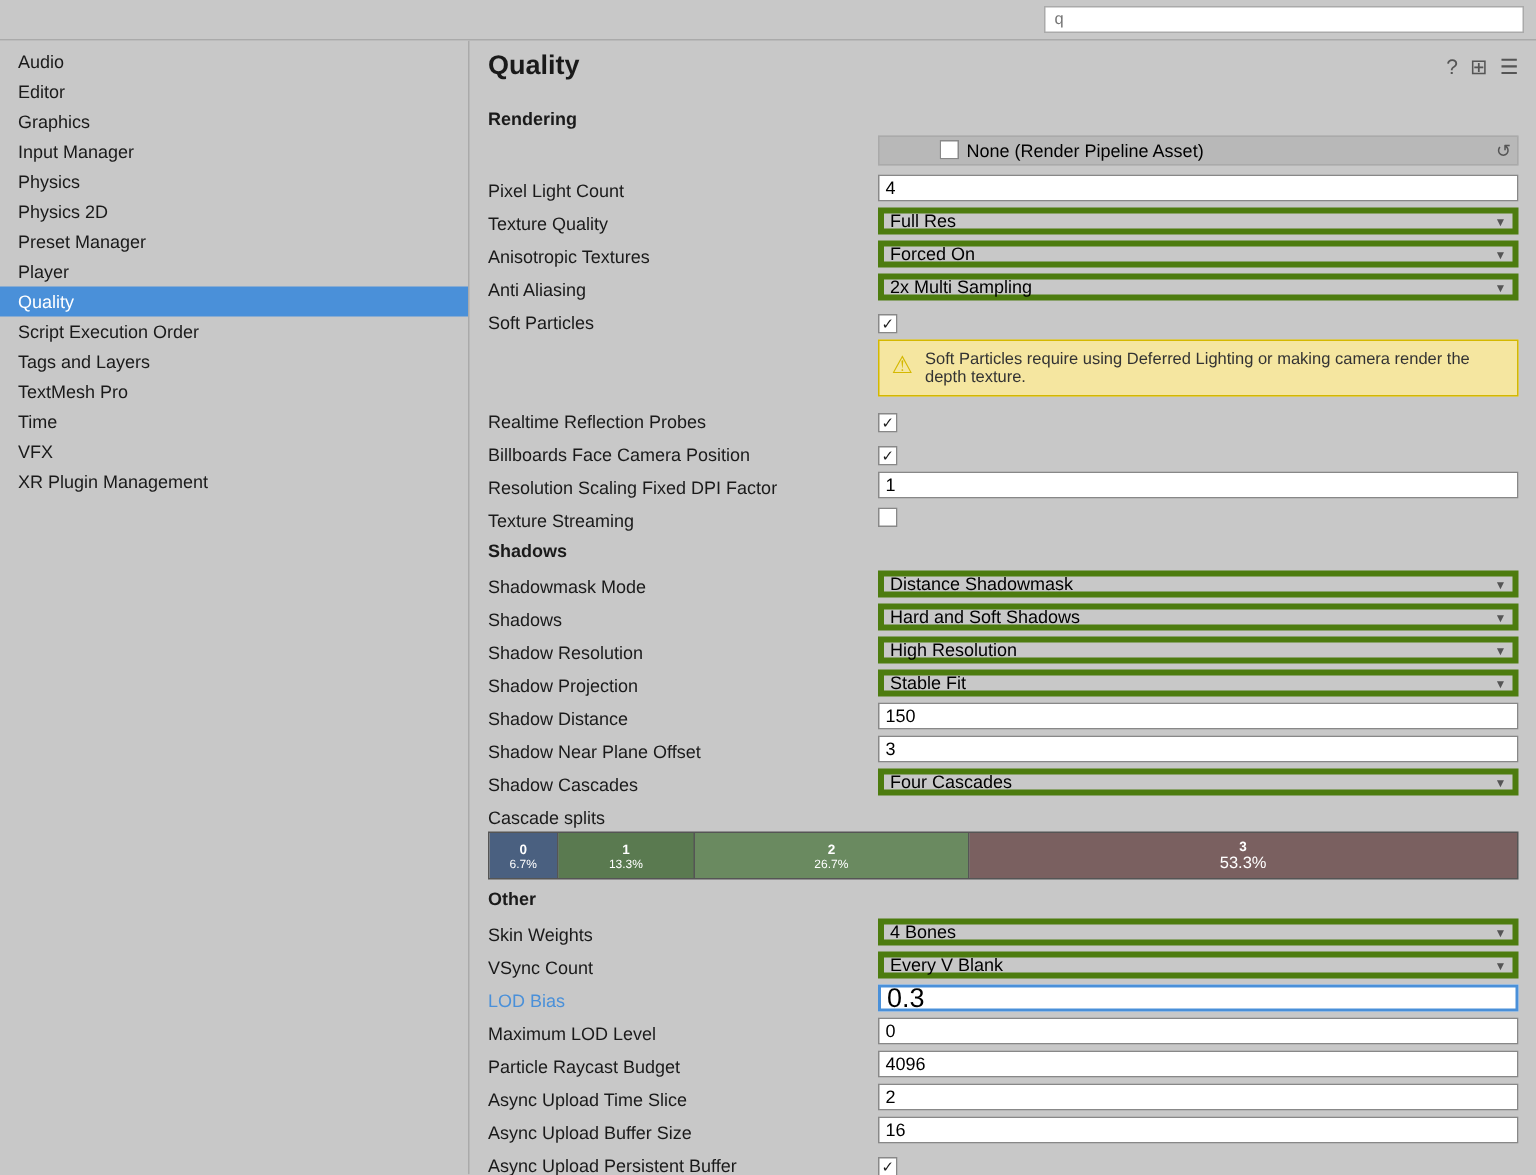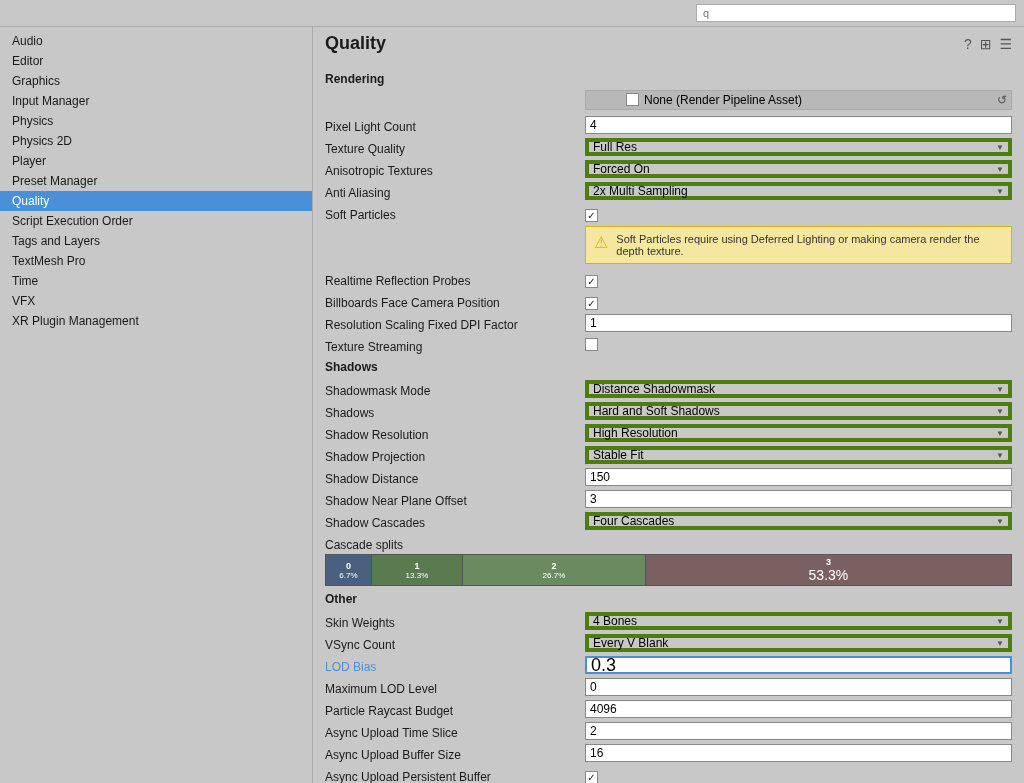--- a/index.html
+++ b/index.html
@@ -50,22 +50,22 @@
 
 <div class="main-layout">
 
   <div class="sidebar">
     <div class="sidebar-item">Audio</div>
     <div class="sidebar-item">Editor</div>
     <div class="sidebar-item">Graphics</div>
     <div class="sidebar-item">Input Manager</div>
     <div class="sidebar-item">Physics</div>
     <div class="sidebar-item">Physics 2D</div>
+    <div class="sidebar-item">Preset Manager</div>
     <div class="sidebar-item">Player</div>
-    <div class="sidebar-item">Preset Manager</div>
     <div class="sidebar-item selected">Quality</div>
     <div class="sidebar-item">Script Execution Order</div>
     <div class="sidebar-item">Tags and Layers</div>
     <div class="sidebar-item">TextMesh Pro</div>
     <div class="sidebar-item">Time</div>
     <div class="sidebar-item">VFX</div>
     <div class="sidebar-item">XR Plugin Management</div>
   </div>
 
   <div class="content">
@@ -242,21 +242,21 @@
         <div style="width:13.3%; background:#5a7a50; display:flex; flex-direction:column; align-items:center; justify-content:center; border-right:1px solid #555;">
           <span style="font-size:9px; color:white; font-weight:bold;">1</span>
           <span style="font-size:8px; color:white;">13.3%</span>
         </div>
         <div style="width:26.7%; background:#6a8a60; display:flex; flex-direction:column; align-items:center; justify-content:center; border-right:1px solid #555;">
           <span style="font-size:9px; color:white; font-weight:bold;">2</span>
           <span style="font-size:8px; color:white;">26.7%</span>
         </div>
         <div style="width:53.3%; background:#7a6060; display:flex; flex-direction:column; align-items:center; justify-content:center;">
           <span style="font-size:9px; color:white; font-weight:bold;">3</span>
-          <span style="font-size:14px; color:white;">53.3%</span>
+          <span style="font-size:11px; color:white;">53.3%</span>
         </div>
       </div>
 
       <div class="section-header" style="margin-top:6px;">Other</div>
 
       <div class="field-row">
         <div class="field-label">Skin Weights</div>
         <div class="field-value">
           <div class="dropdown">
             <span>4 Bones</span>

